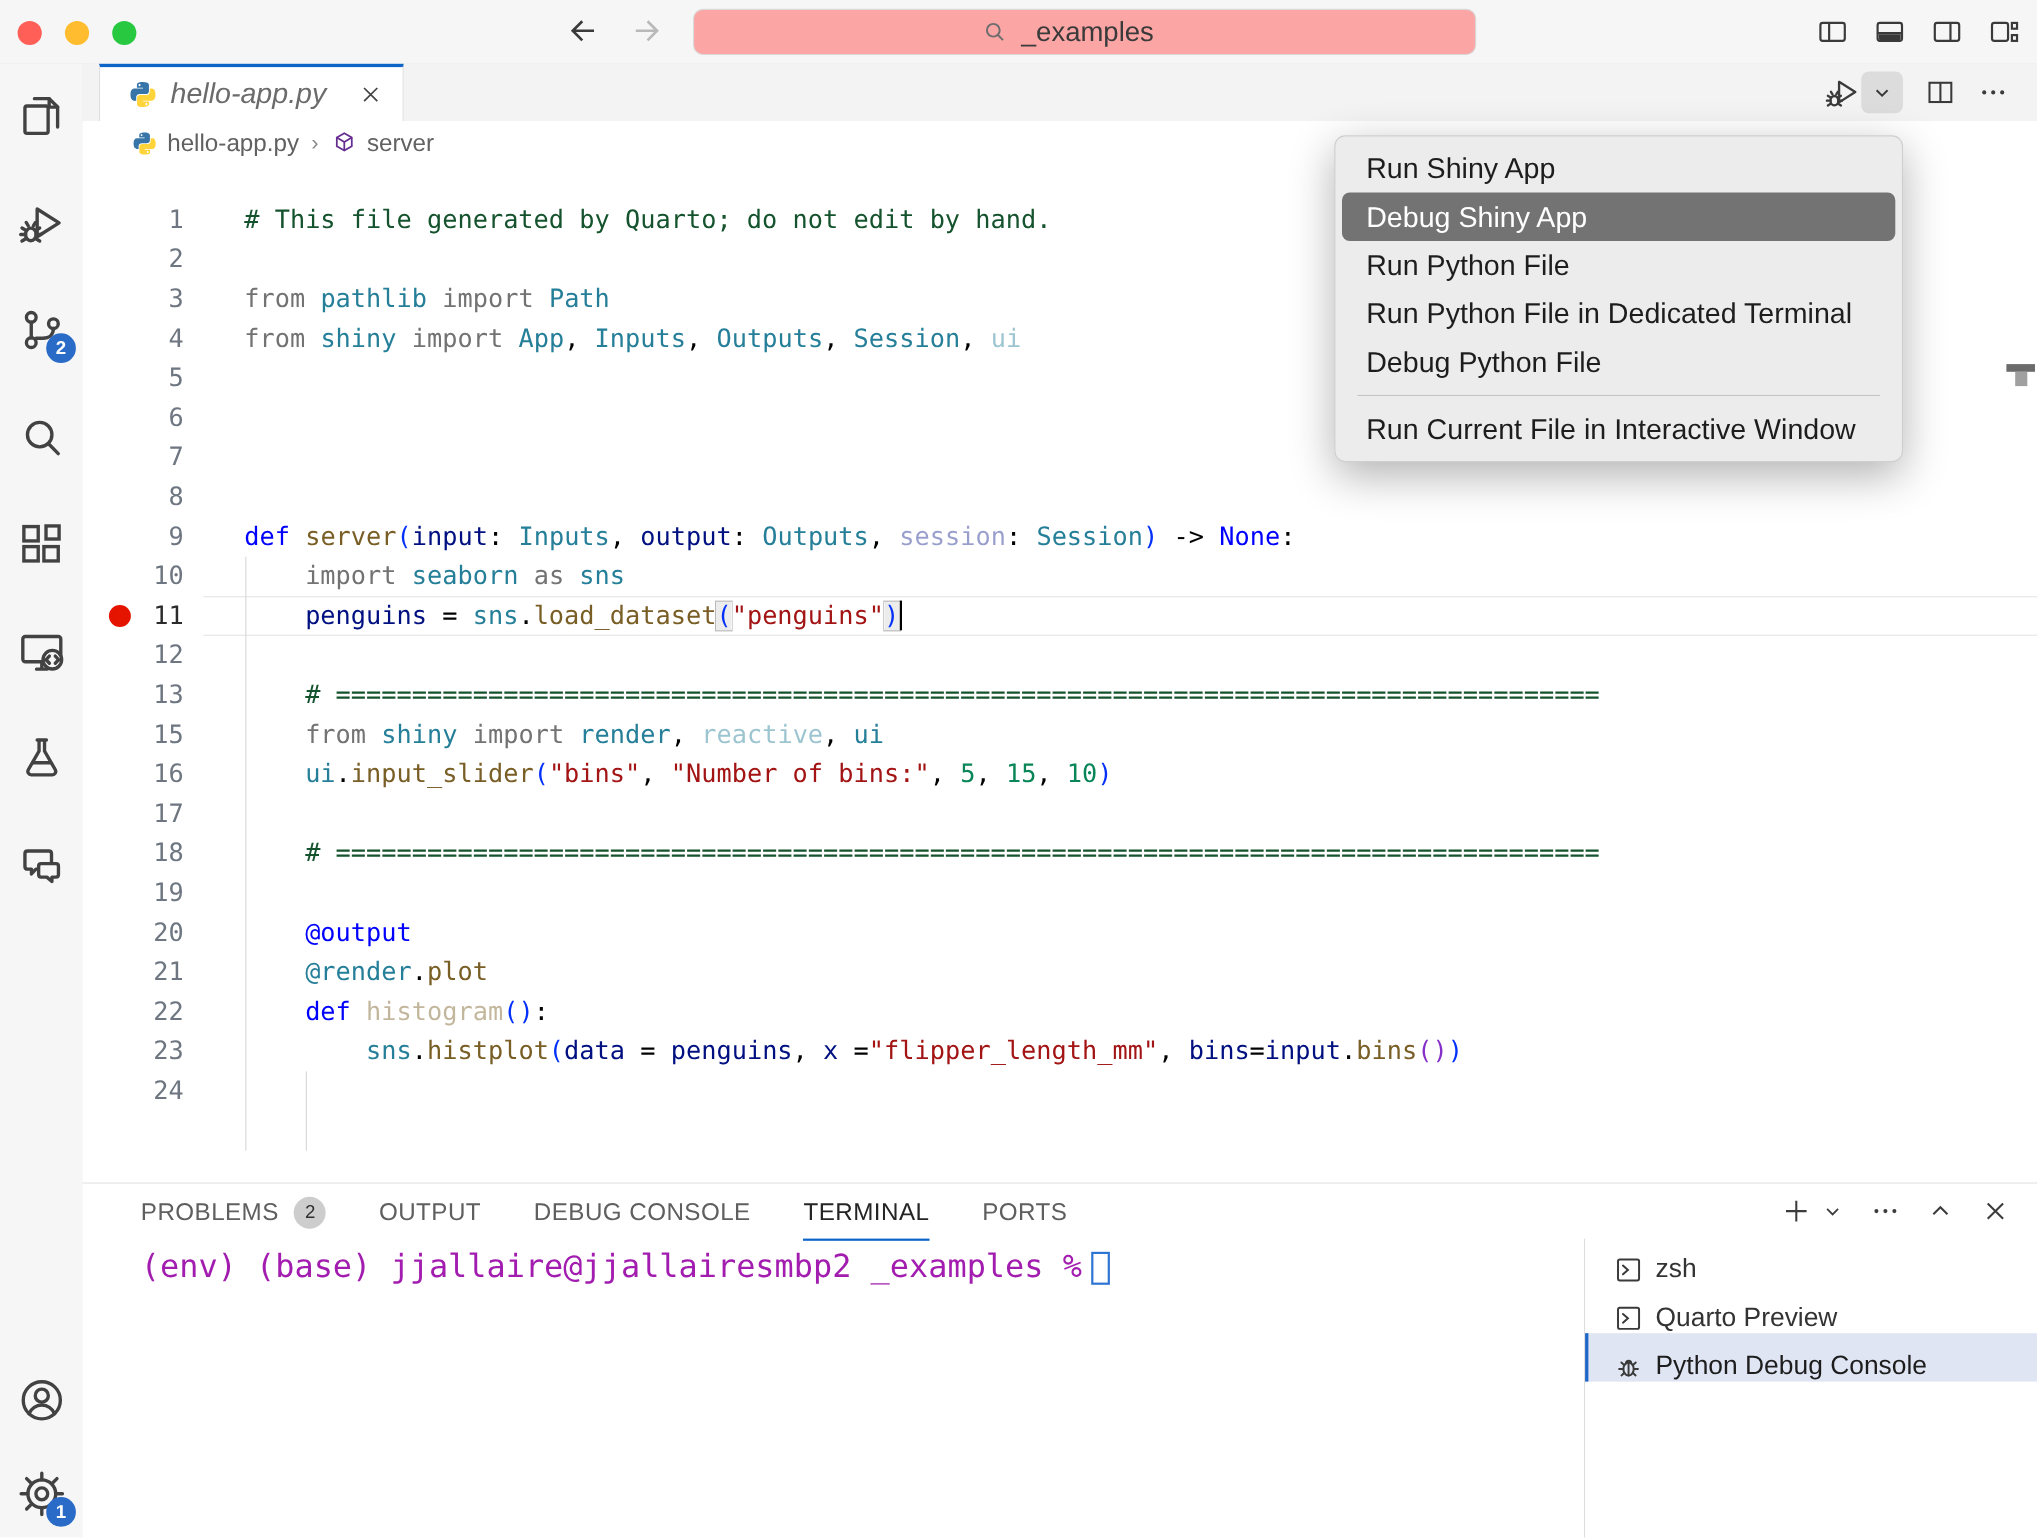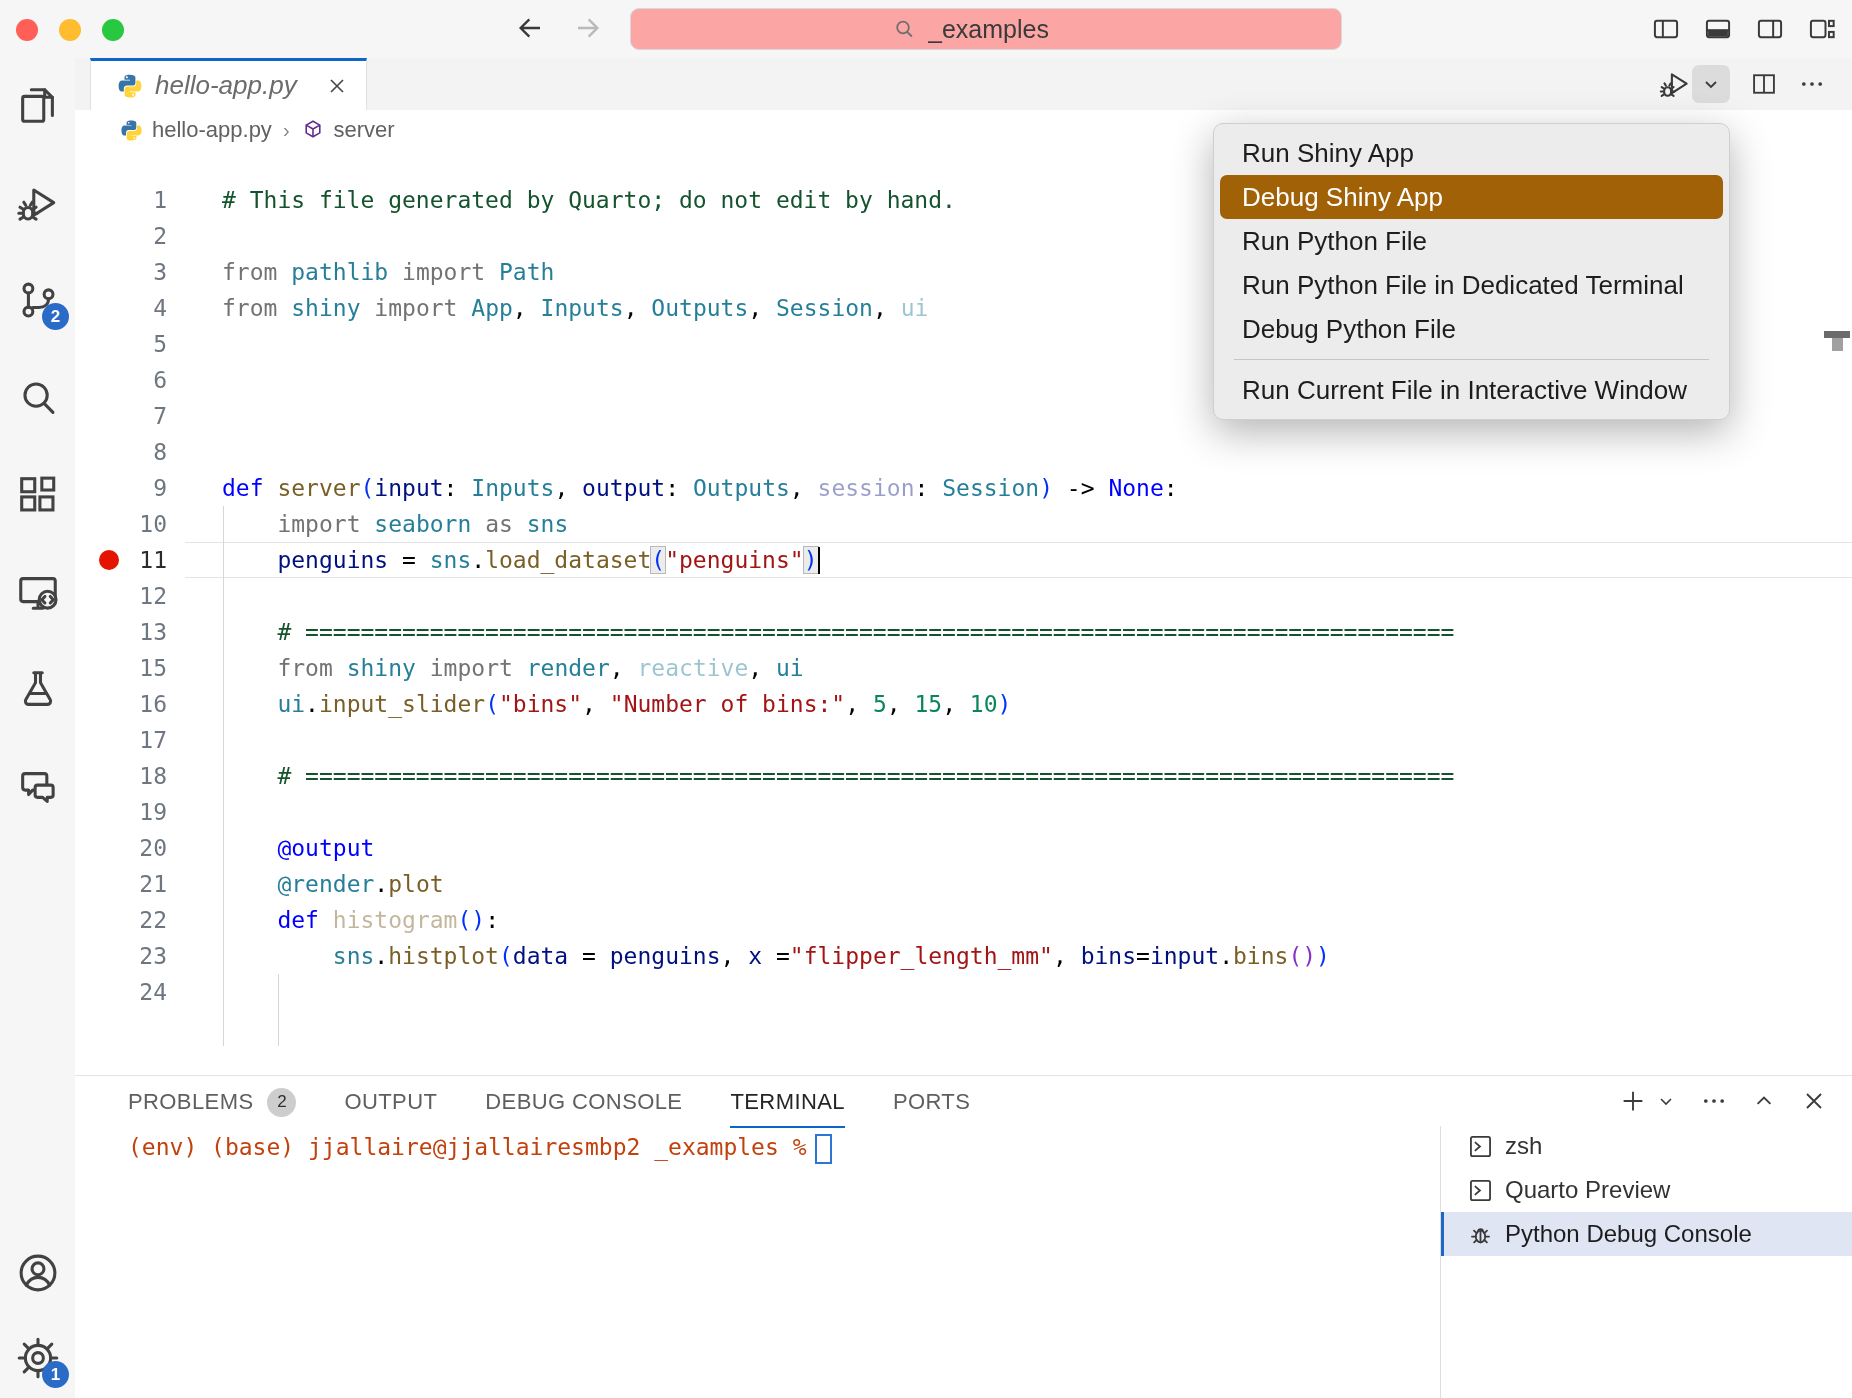--- a/index.html
+++ b/index.html
@@ -71,41 +71,41 @@
   .ruler-mark{position:absolute;right:2px;top:181px;width:26px;height:20px;}
   .ruler-mark .bar{width:26px;height:7px;background:#6b6b6b;}
   .ruler-mark .stem{width:11px;height:13px;background:#a0a0a0;margin:0 auto;}
 
   
   .runmenu{position:absolute;left:1213px;top:123px;width:517px;background:#ececec;
            border:1px solid #cfcfcf;border-radius:10px;box-shadow:0 12px 40px rgba(0,0,0,.30);
            padding:7px 6px;z-index:50;box-sizing:border-box;}
   .menu-item{height:44px;display:flex;align-items:center;border-radius:7px;padding-left:22px;
              font-size:26px;color:#1d1d1d;}
-  .menu-item.active{background:#a16207;color:#fff;text-align:center;}
+  .menu-item.active{background:#737373;color:#fff;text-align:center;}
   .menu-sep{height:1px;background:#c6c6c6;margin:8px 14px;}
 
   
   .panel{position:absolute;left:75px;top:1075px;width:1777px;height:323px;background:#fff;
          border-top:1px solid #e2e2e2;box-sizing:border-box;}
   .panel-tabs{position:absolute;left:53px;top:0;height:52px;display:flex;align-items:center;gap:48px;}
   .ptab{display:flex;align-items:center;gap:14px;font-size:22px;color:#5f5f5f;letter-spacing:.4px;
         height:52px;box-sizing:border-box;}
   .ptab.active{color:#252525;border-bottom:2px solid #0b64c8;padding-top:2px;}
   .pbadge{min-width:29px;height:29px;border-radius:15px;background:#cdcdcd;color:#2f2f2f;
           font-size:17px;display:flex;align-items:center;justify-content:center;letter-spacing:0;}
   .panel-actions{position:absolute;right:24px;top:10px;display:flex;align-items:center;}
   .pa{margin-left:22px;}
   .pa.tight{margin-left:6px;}
-  .term-line{position:absolute;left:53px;top:58px;font-size:23px;color:#c2410c;white-space:pre;
-             display:flex;align-items:flex-start;}
+  .term-line{position:absolute;left:53px;top:58px;font-size:29px;color:#a21caf;white-space:pre;
+             display:flex;align-items:flex-end;}
   .hollow-cursor{display:inline-block;width:13px;height:26px;border:2px solid #2e74d2;margin-left:8px;}
   .term-divider{position:absolute;left:1365px;top:50px;bottom:0;width:1px;background:#dedede;}
   .term-list{position:absolute;left:1366px;top:48px;right:0;}
-  .trow{height:44px;display:flex;align-items:center;gap:11px;padding-left:26px;font-size:24px;color:#333;
+  .trow{height:44px;display:flex;align-items:flex-end;gap:11px;padding-left:26px;font-size:24px;color:#333;
         box-sizing:border-box;}
   .trow.selected{background:#dfe5f3;border-left:3px solid #1f66c9;padding-left:23px;color:#1d1d1d;}
 </style>
 </head>
 <body>
 
 <div id="app">
 
   <div class="titlebar">
     <div class="lights">

